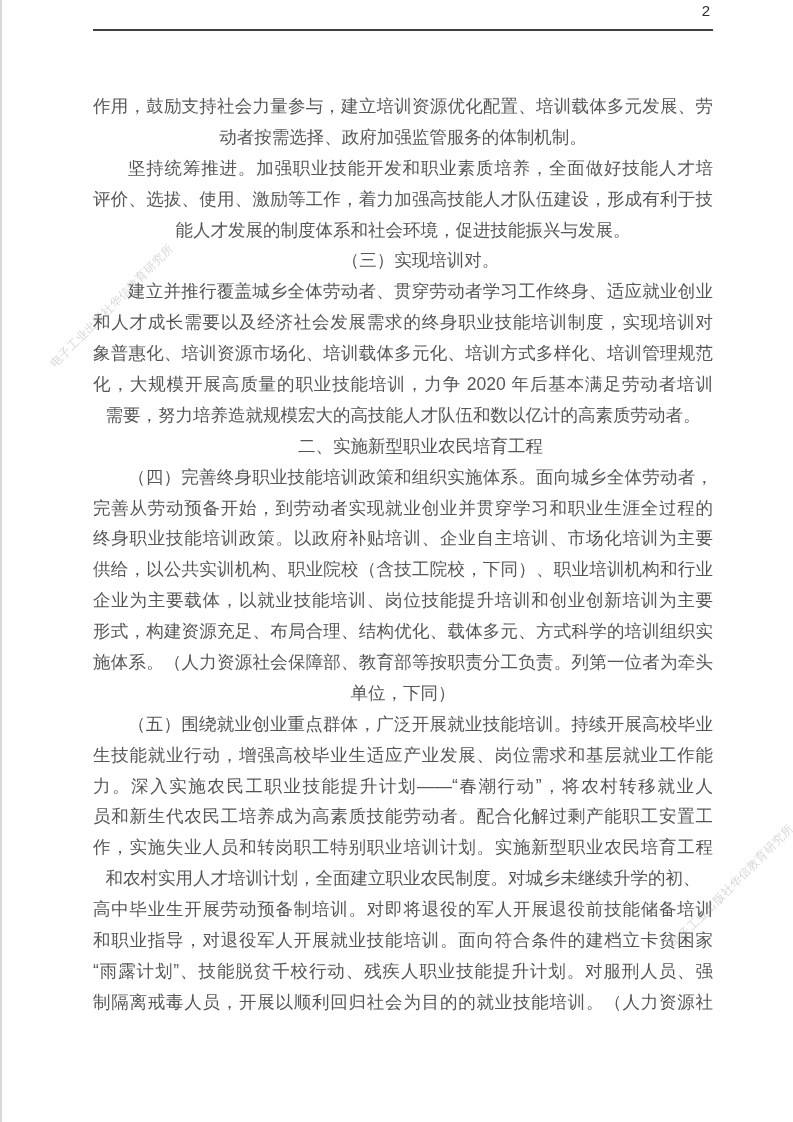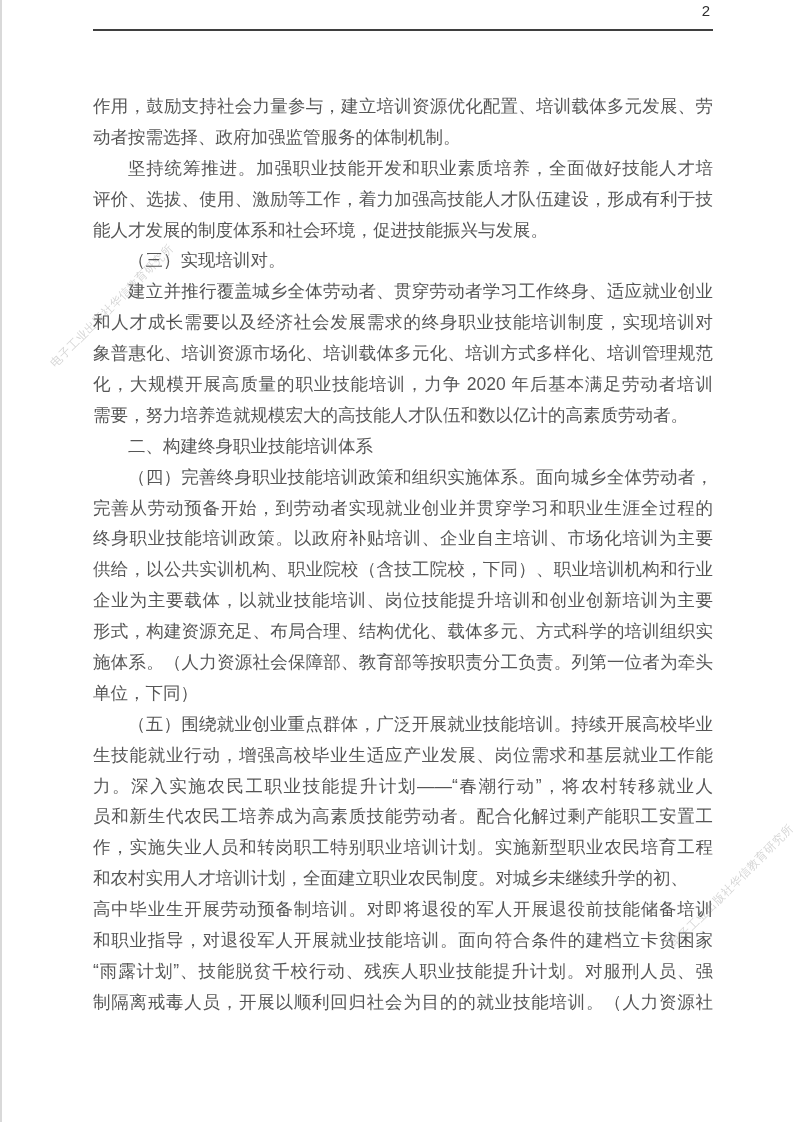--- a/index.html
+++ b/index.html
@@ -62,21 +62,21 @@
     top: 91px;
     left: 93px;
     width: 620px;
     font-size: 17.5px;
     line-height: 30.9px;
     color: #565656;
   }
   .line {
     height: 30.9px;
     overflow: hidden;
-    text-align: left;
+    text-align: center;
   }
   .line.justify {
     text-align: justify;
     text-align-last: justify;
   }
   .line.indent {
     text-indent: 2em;
   }
 </style>
 </head>
@@ -93,21 +93,21 @@
       <div class="line">动者按需选择、政府加强监管服务的体制机制。</div>
       <div class="line indent justify">坚持统筹推进。加强职业技能开发和职业素质培养，全面做好技能人才培养、</div>
       <div class="line justify">评价、选拔、使用、激励等工作，着力加强高技能人才队伍建设，形成有利于技</div>
       <div class="line">能人才发展的制度体系和社会环境，促进技能振兴与发展。</div>
       <div class="line indent">（三）实现培训对。</div>
       <div class="line indent justify">建立并推行覆盖城乡全体劳动者、贯穿劳动者学习工作终身、适应就业创业</div>
       <div class="line justify">和人才成长需要以及经济社会发展需求的终身职业技能培训制度，实现培训对</div>
       <div class="line justify">象普惠化、培训资源市场化、培训载体多元化、培训方式多样化、培训管理规范</div>
       <div class="line justify">化，大规模开展高质量的职业技能培训，力争 2020 年后基本满足劳动者培训</div>
       <div class="line">需要，努力培养造就规模宏大的高技能人才队伍和数以亿计的高素质劳动者。</div>
-      <div class="line indent">二、构建终身职业技能培训体系</div>
+      <div class="line indent">二、实施新型职业农民培育工程</div>
       <div class="line indent justify">（四）完善终身职业技能培训政策和组织实施体系。面向城乡全体劳动者，</div>
       <div class="line justify">完善从劳动预备开始，到劳动者实现就业创业并贯穿学习和职业生涯全过程的</div>
       <div class="line justify">终身职业技能培训政策。以政府补贴培训、企业自主培训、市场化培训为主要</div>
       <div class="line justify">供给，以公共实训机构、职业院校（含技工院校，下同）、职业培训机构和行业</div>
       <div class="line justify">企业为主要载体，以就业技能培训、岗位技能提升培训和创业创新培训为主要</div>
       <div class="line justify">形式，构建资源充足、布局合理、结构优化、载体多元、方式科学的培训组织实</div>
       <div class="line justify">施体系。（人力资源社会保障部、教育部等按职责分工负责。列第一位者为牵头</div>
       <div class="line">单位，下同）</div>
       <div class="line indent justify">（五）围绕就业创业重点群体，广泛开展就业技能培训。持续开展高校毕业</div>
       <div class="line justify">生技能就业行动，增强高校毕业生适应产业发展、岗位需求和基层就业工作能</div>

